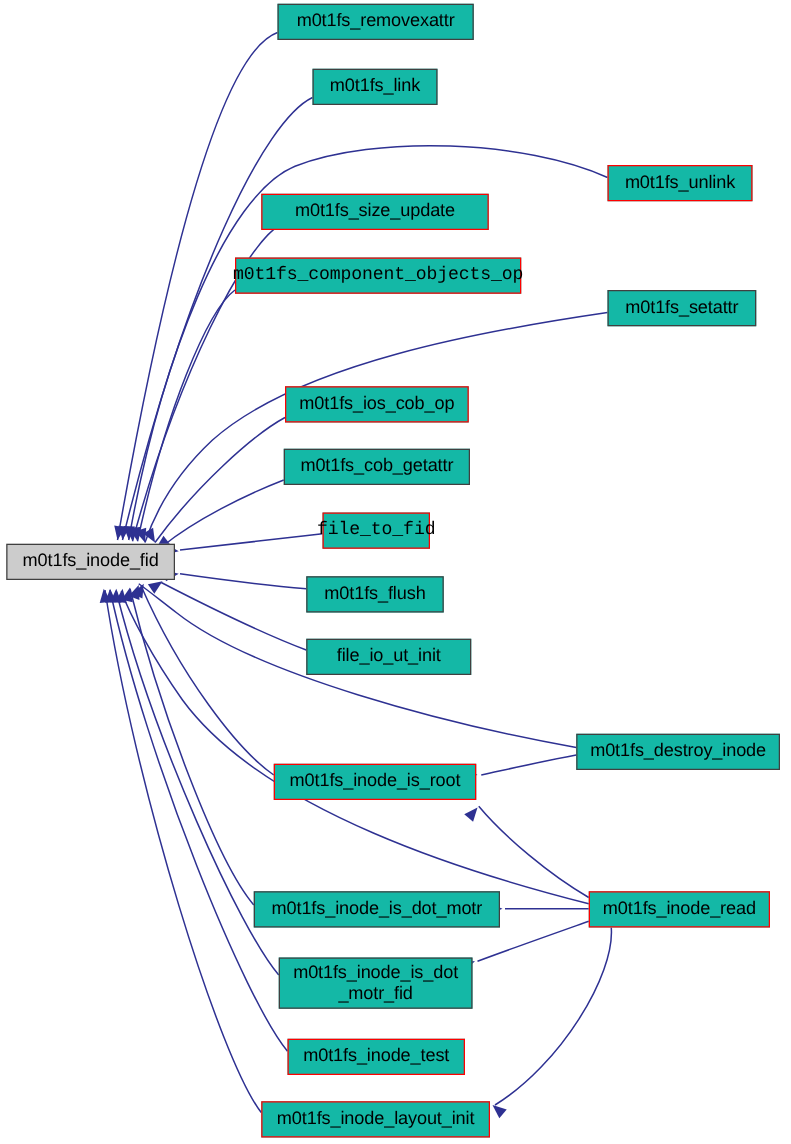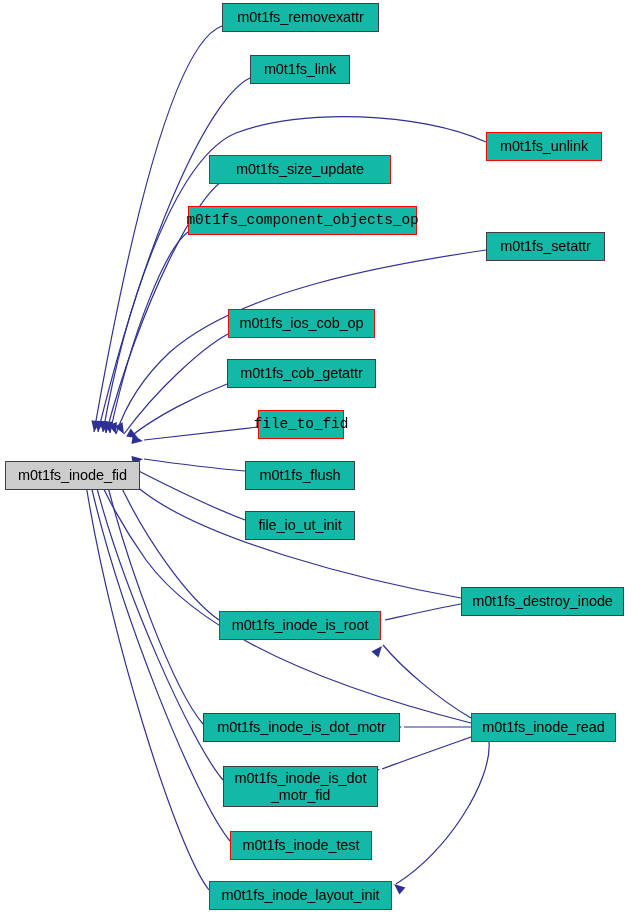--- a/index.html
+++ b/index.html
@@ -96,32 +96,32 @@
       <polygon points="0,0 -11,-4.6 -11,4.6" fill="#2e3192" transform="translate(88,471) rotate(-93)"></polygon>
       <polygon points="0,0 -11,-4.6 -11,4.6" fill="#2e3192" transform="translate(83,471) rotate(-97)"></polygon>
       <polygon points="0,0 -11,-4.6 -11,4.6" fill="#2e3192" transform="translate(382,620) rotate(12)"></polygon>
       <polygon points="0,0 -11,-4.6 -11,4.6" fill="#2e3192" transform="translate(382,646) rotate(-50)"></polygon>
       <polygon points="0,0 -11,-4.6 -11,4.6" fill="#2e3192" transform="translate(402,727) rotate(0)"></polygon>
       <polygon points="0,0 -11,-4.6 -11,4.6" fill="#2e3192" transform="translate(380,769) rotate(-20)"></polygon>
       <polygon points="0,0 -11,-4.6 -11,4.6" fill="#2e3192" transform="translate(394,884) rotate(-140)"></polygon>
     </svg>
 
   <div id="node-layer">
-      <div class="node-box center" style="left: 5px; top: 435px; width: 135px; height: 29px; margin-top: 26px;"><span class="node-label">m0t1fs_inode_fid</span></div>
+      <div class="node-box center" style="left: 5px; top: 435px; width: 135px; height: 29px;"><span class="node-label">m0t1fs_inode_fid</span></div>
       <div class="node-box" style="left: 222px; top: 3px; width: 157px; height: 29px;"><span class="node-label">m0t1fs_removexattr</span></div>
       <div class="node-box" style="left: 250px; top: 55px; width: 100px; height: 29px;"><span class="node-label">m0t1fs_link</span></div>
       <div class="node-box red" style="left: 486px; top: 132px; width: 116px; height: 29px;"><span class="node-label">m0t1fs_unlink</span></div>
       <div class="node-box red" style="left: 209px; top: 155px; width: 182px; height: 29px;"><span class="node-label">m0t1fs_size_update</span></div>
       <div class="node-box red" style="left: 188px; top: 206px; width: 229px; height: 29px; font-family: Liberation Mono, monospace;"><span class="node-label">m0t1fs_component_objects_op</span></div>
       <div class="node-box" style="left: 486px; top: 232px; width: 119px; height: 29px;"><span class="node-label">m0t1fs_setattr</span></div>
       <div class="node-box red" style="left: 228px; top: 309px; width: 147px; height: 29px;"><span class="node-label">m0t1fs_ios_cob_op</span></div>
       <div class="node-box" style="left: 227px; top: 359px; width: 149px; height: 29px;"><span class="node-label">m0t1fs_cob_getattr</span></div>
       <div class="node-box red" style="left: 258px; top: 410px; width: 86px; height: 29px; font-family: Liberation Mono, monospace;"><span class="node-label">file_to_fid</span></div>
       <div class="node-box" style="left: 245px; top: 461px; width: 110px; height: 29px;"><span class="node-label">m0t1fs_flush</span></div>
-      <div class="node-box" style="left: 245px; top: 511px; width: 110px; height: 29px;"><span class="node-label">file_io_ut_init</span></div>
+      <div class="node-box" style="left: 245px; top: 511px; width: 132px; height: 29px;"><span class="node-label">file_io_ut_init</span></div>
       <div class="node-box" style="left: 461px; top: 587px; width: 163px; height: 29px;"><span class="node-label">m0t1fs_destroy_inode</span></div>
       <div class="node-box red" style="left: 219px; top: 611px; width: 162px; height: 29px;"><span class="node-label">m0t1fs_inode_is_root</span></div>
       <div class="node-box" style="left: 203px; top: 713px; width: 197px; height: 29px;"><span class="node-label">m0t1fs_inode_is_dot_motr</span></div>
       <div class="node-box red" style="left: 471px; top: 713px; width: 145px; height: 29px;"><span class="node-label">m0t1fs_inode_read</span></div>
       <div class="node-box" style="left: 223px; top: 766px; width: 155px; height: 41px;"><span class="node-label">m0t1fs_inode_is_dot
 _motr_fid</span></div>
       <div class="node-box red" style="left: 230px; top: 831px; width: 142px; height: 29px;"><span class="node-label">m0t1fs_inode_test</span></div>
       <div class="node-box red" style="left: 209px; top: 881px; width: 183px; height: 29px;"><span class="node-label">m0t1fs_inode_layout_init</span></div>
     </div>
 

